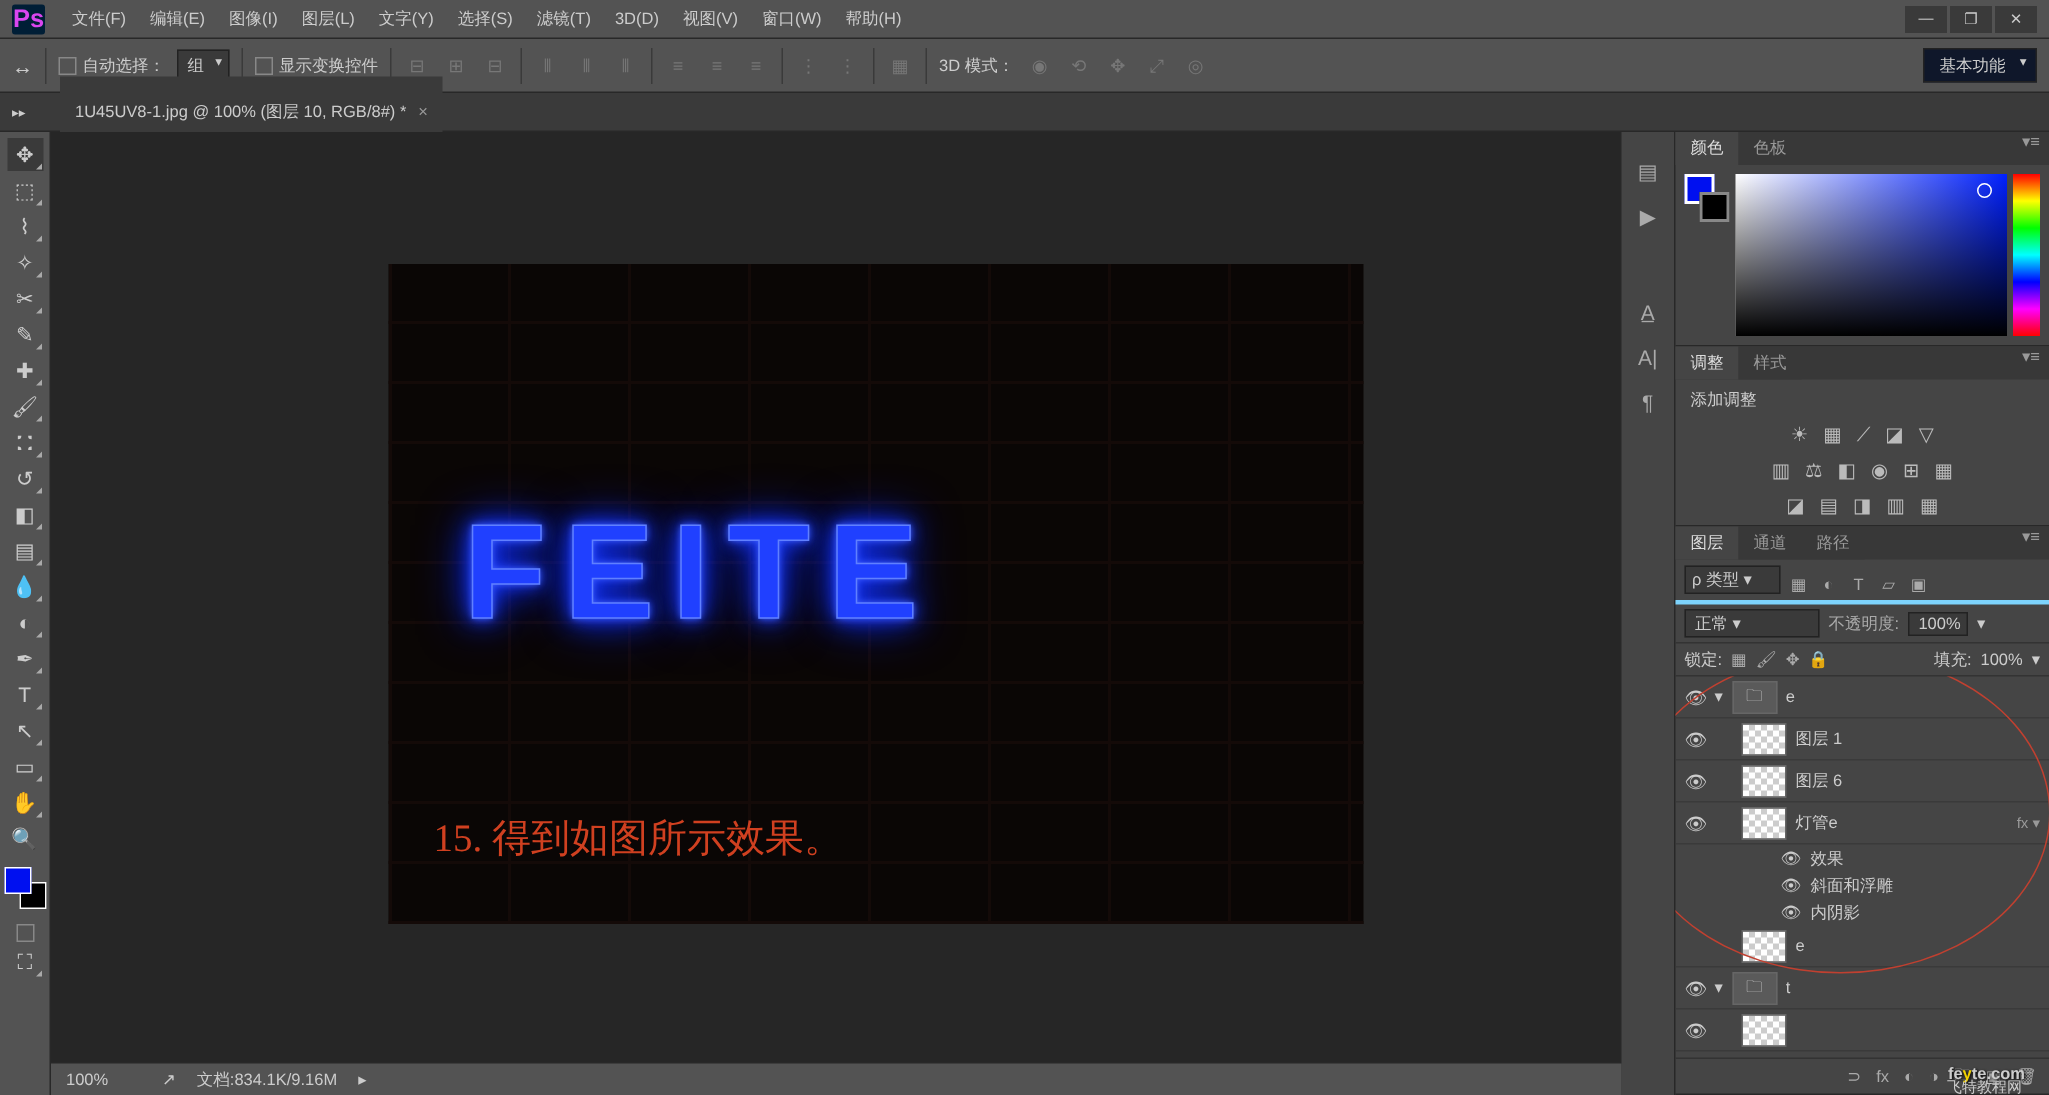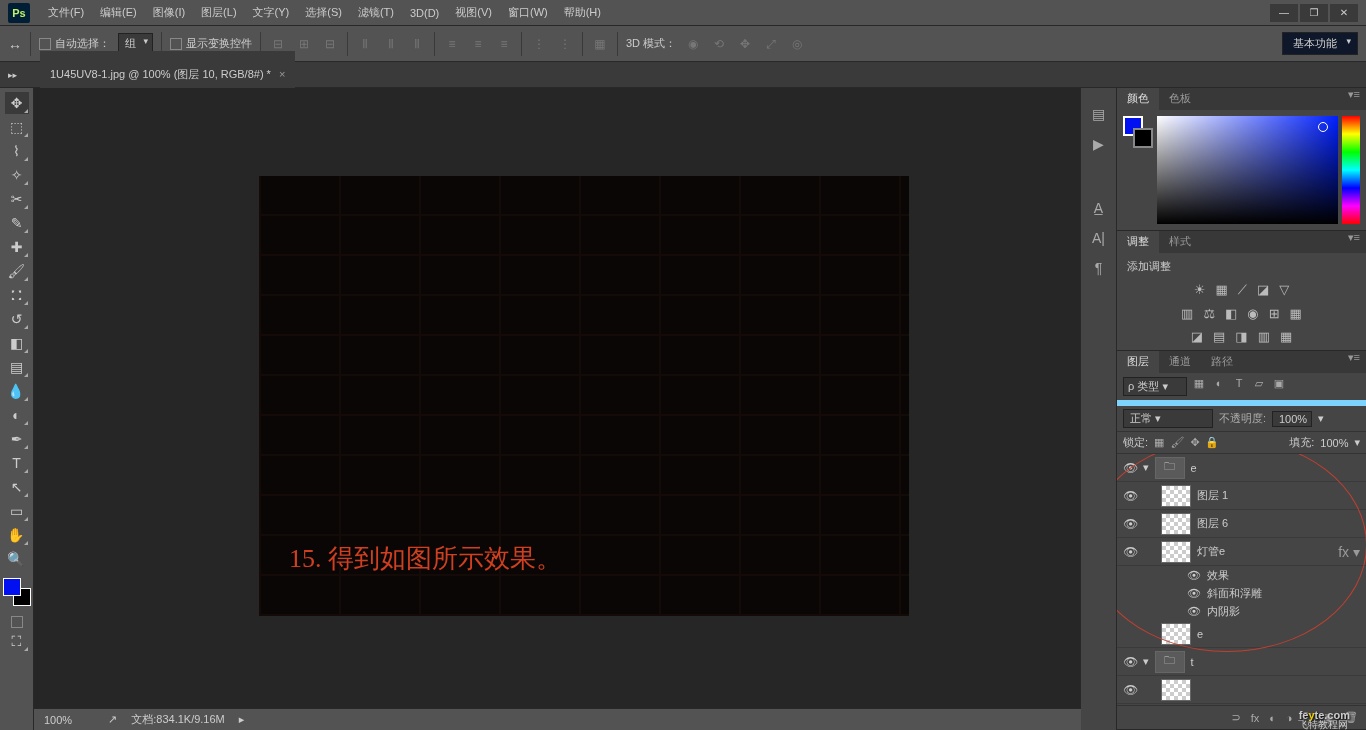--- a/index.html
+++ b/index.html
@@ -1,18 +1,18 @@
 <!DOCTYPE html>
 <html><head>
 <meta charset="utf-8">
 <style>
 *{margin:0;padding:0;box-sizing:border-box;font-family:"Microsoft YaHei",sans-serif;font-size:11px;color:#ccc;user-select:none}
 body{background:#535353;width:1366px;height:730px;overflow:hidden;position:relative}
 .menubar{height:26px;background:#535353;display:flex;align-items:center;padding:0 8px;border-bottom:1px solid #282828}
-.ps-logo{width:22px;height:20px;background:#001e36;color:#bef264;display:flex;align-items:center;justify-content:center;font-weight:bold;font-size:11px;border-radius:2px;margin-right:10px}
+.ps-logo{width:22px;height:20px;background:#001e36;color:#d946ef;display:flex;align-items:center;justify-content:center;font-weight:bold;font-size:17px;border-radius:2px;margin-right:10px}
 .menu-item{padding:0 8px;cursor:pointer}
 .window-controls{margin-left:auto;display:flex;gap:2px}
 .win-btn{width:28px;height:18px;background:#3a3a3a;display:flex;align-items:center;justify-content:center;font-size:10px;cursor:pointer}
 .optbar{height:36px;background:#535353;display:flex;align-items:center;padding:0 8px;border-bottom:1px solid #282828;gap:8px}
 .optbar .tool-icon{font-size:14px}
 .checkbox{width:12px;height:12px;border:1px solid #888;display:inline-block;vertical-align:middle;margin-right:4px}
 .dropdown{background:#3a3a3a;border:1px solid #222;padding:2px 16px 2px 6px;position:relative}
 .dropdown::after{content:"▾";position:absolute;right:4px;top:2px;font-size:9px}
 .divider{width:1px;height:24px;background:#3a3a3a}
 .opt-icon{width:18px;height:18px;display:flex;align-items:center;justify-content:center;color:#777;font-size:12px}
@@ -49,37 +49,37 @@
 .color-body{height:120px;display:flex;padding:6px;gap:4px}
 .mini-swatch{width:30px;position:relative}
 .mini-fg{width:20px;height:20px;background:#0010f0;border:2px solid #fff;position:absolute}
 .mini-bg{width:20px;height:20px;background:#000;border:2px solid #888;position:absolute;top:12px;left:10px}
 .color-field{flex:1;background:linear-gradient(to bottom,transparent,#000),linear-gradient(to right,#fff,#0020ff);position:relative}
 .color-field .marker{position:absolute;top:6px;right:10px;width:10px;height:10px;border:1px solid #fff;border-radius:50%}
 .hue-strip{width:18px;background:linear-gradient(to bottom,#f00,#ff0,#0f0,#0ff,#00f,#f0f,#f00)}
 .adjust-body{padding:6px 10px}
 .adjust-row{display:flex;gap:10px;justify-content:center;margin-top:8px}
 .adjust-row span{font-size:13px;color:#bbb}
-.layer-opts{display:flex;align-items:flex-start;padding:4px 6px;gap:4px;border-bottom:6px solid #7dd3fc}
+.layer-opts{display:flex;align-items:flex-end;padding:4px 6px;gap:4px;border-bottom:3px solid #7dd3fc}
 .layer-opts .search{background:#3a3a3a;border:1px solid #222;padding:1px 4px;flex:0 0 64px}
 .layer-opts .ico{width:16px;font-size:11px;color:#aaa;text-align:center}
 .blend-row{display:flex;align-items:center;padding:3px 6px;gap:6px;border-bottom:1px solid #333}
 .blend-row .dd{background:#3a3a3a;border:1px solid #222;padding:1px 6px;flex:0 0 90px}
 .blend-row .lbl{color:#aaa}
 .blend-row .val{background:#3a3a3a;border:1px solid #222;padding:1px 4px;width:40px;text-align:right}
 .lock-row{display:flex;align-items:center;padding:3px 6px;gap:6px;border-bottom:1px solid #333}
 .lock-row .ico{font-size:11px;color:#aaa}
 .layer-list{flex:1;overflow:hidden;position:relative}
 .layer{display:flex;align-items:center;height:28px;padding:0 6px;gap:6px;border-bottom:1px solid #3a3a3a}
 .layer .eye{width:14px;font-size:12px}
 .layer .indent{width:12px}
 .layer .thumb{width:30px;height:22px;background:repeating-conic-gradient(#ccc 0 25%,#fff 0 50%) 0 0/8px 8px;border:1px solid #666}
 .layer .thumb.folder{background:#5a5a5a;display:flex;align-items:center;justify-content:center}
 .layer .name{flex:1;font-size:11px}
-.layer .fx{color:#999;font-size:14px}
+.layer .fx{color:#999;font-size:10px}
 .effect-row{display:flex;align-items:center;height:18px;padding-left:70px;gap:6px;font-size:11px;color:#bbb}
 .red-circle{position:absolute;top:-16px;left:-30px;width:280px;height:214px;border:1px solid #c04030;border-radius:50%;pointer-events:none}
 .layer-footer{height:24px;display:flex;align-items:center;justify-content:flex-end;gap:10px;padding:0 8px;border-top:1px solid #333}
 .layer-footer span{font-size:11px;color:#aaa}
 .watermark{position:absolute;bottom:6px;right:16px;font-size:18px;font-weight:bold;color:#fff;text-shadow:1px 1px 2px #000}
 .watermark .y{color:#f0d000}
 .watermark-sub{position:absolute;bottom:-2px;right:18px;font-size:10px;color:#ccc}
 </style>
 </head>
 <body>
@@ -170,20 +170,21 @@
       <div class="swatch-bg"></div>
     </div>
     <div class="mode-icons">
         <div></div>
       </div>
     <div class="tool">⛶<div class="sub"></div></div>
   </div>
 
   <div class="canvas-area">
     <div class="canvas">
+      <div class="neon-text">FEITE</div>
       <div class="caption">15. 得到如图所示效果。</div>
     </div>
   </div>
 
   <div class="vert-dock">
     <div>▤</div>
     <div>▶</div>
     <div style="height:20px"></div>
     <div>A̲</div>
     <div>A|</div>

